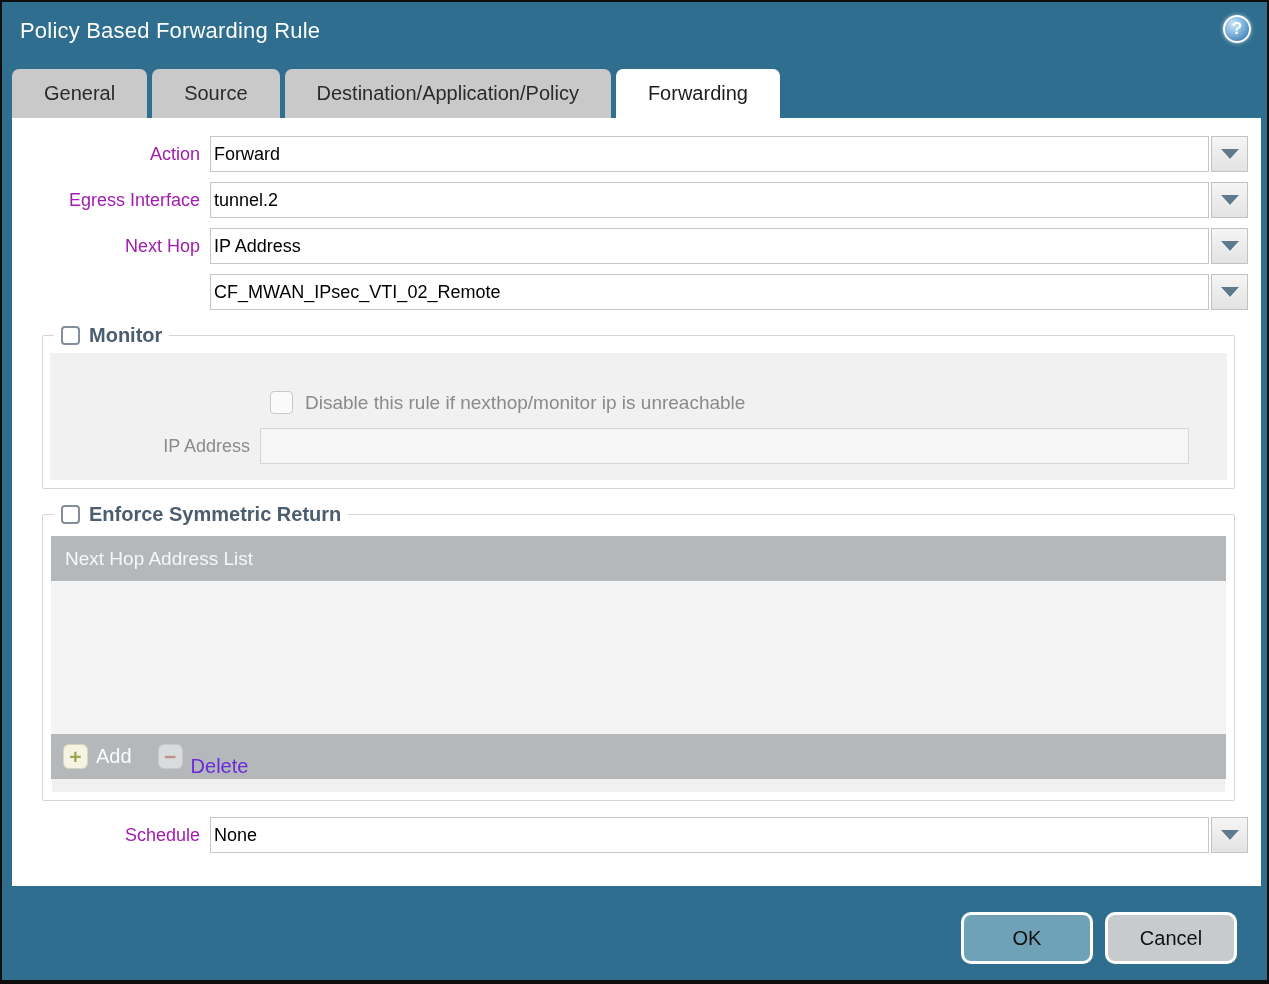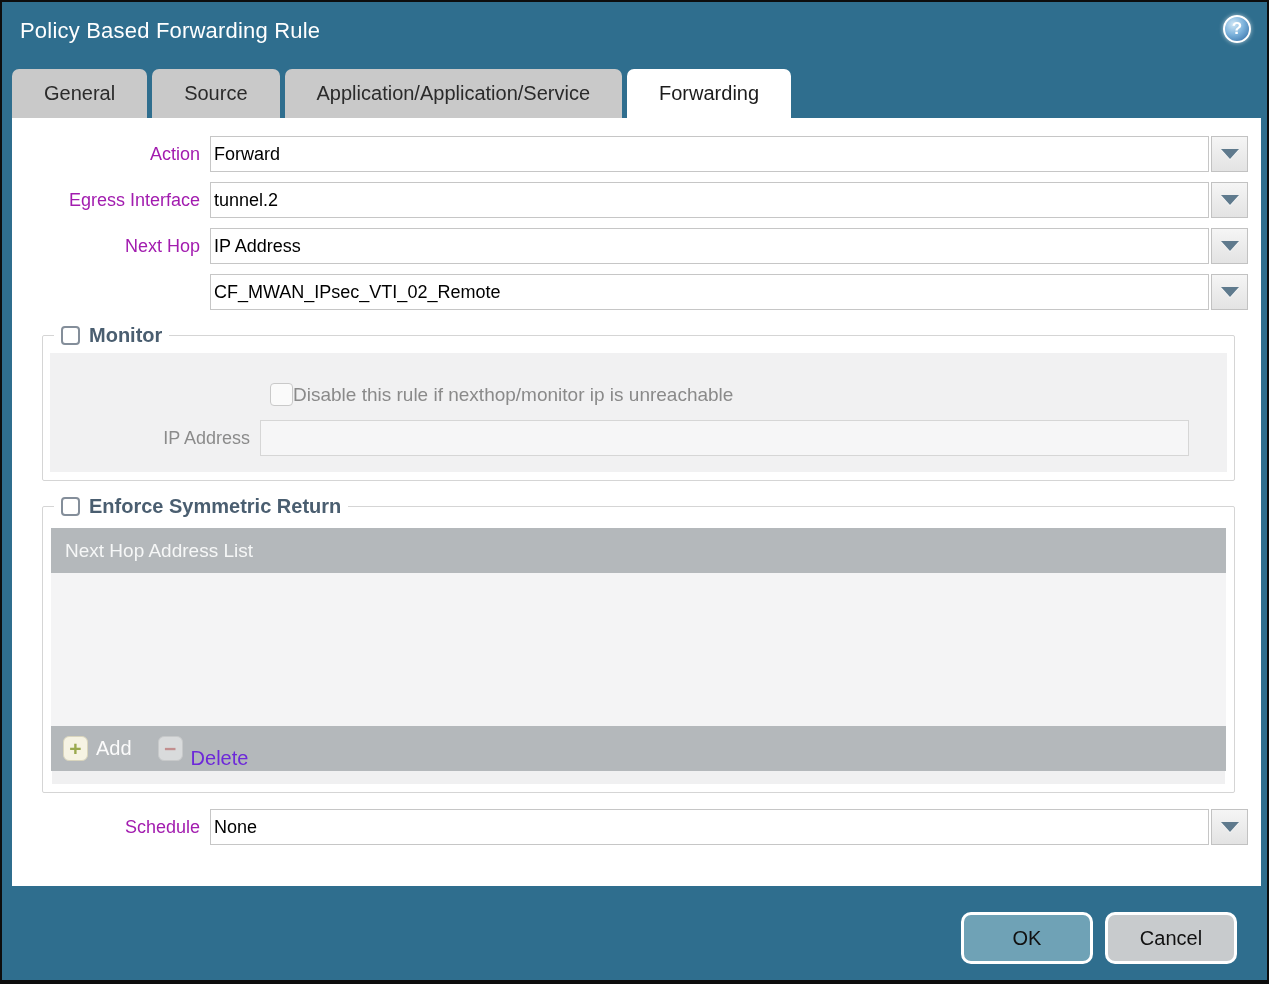--- a/index.html
+++ b/index.html
@@ -141,21 +141,22 @@
     border:1px solid #d2cdb9;
     background:#f5efdb;
   }
   .input-disabled-gray {
     flex:1; height:36px;
     border:1px solid #d6d6d6;
     background:#f6f6f7;
   }
   .sub-check-row {
     display:flex; align-items:center;
-    margin:16px 0 14px 220px;
+    margin:24px 0 14px 220px;
+    gap:12px;
   }
   .sub-check-row .sub-lbl { font-size:19px; color:#8a8a8a; }
   
   .nh-table { margin:4px 1px 0 1px; }
   .nh-header {
     height:45px;
     background:#b4b8bb;
     display:flex; align-items:center;
     padding-left:14px;
     color:#f6f7f7; font-size:19px;
@@ -208,21 +209,21 @@
 <div class="window">
 
   <div class="titlebar">
     <span class="title">Policy Based Forwarding Rule</span>
     <div class="help-btn">?</div>
   </div>
 
   <div class="tabs">
     <div class="tab">General</div>
     <div class="tab">Source</div>
-    <div class="tab">Application/Application/Service</div>
+    <div class="tab">Destination/Application/Policy</div>
     <div class="tab active">Forwarding</div>
   </div>
 
   <div class="panel">
 
     <div class="form-row">
       <div class="lbl">Action</div>
       <div class="field-wrap">
         <input class="text-input" value="Forward" style="">
         <div class="dd-btn">

